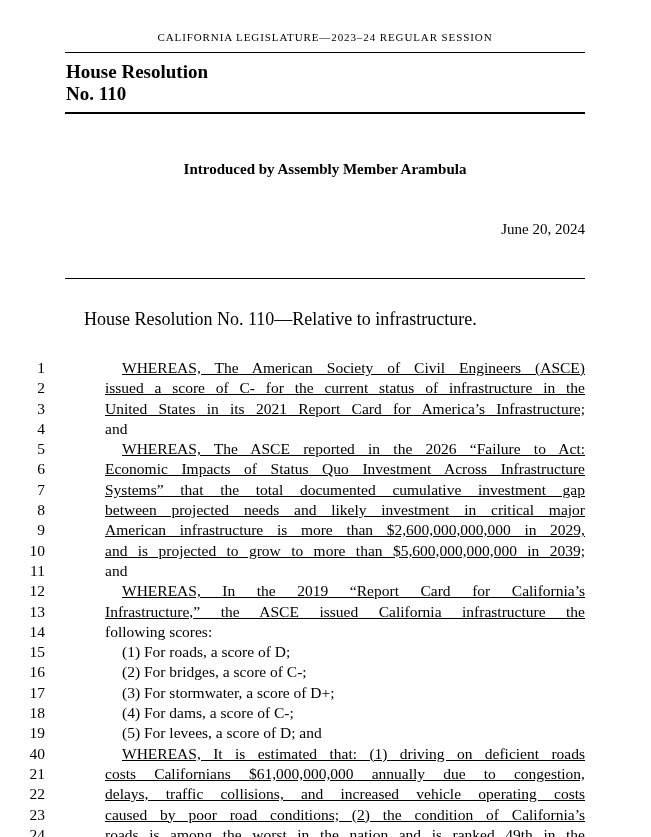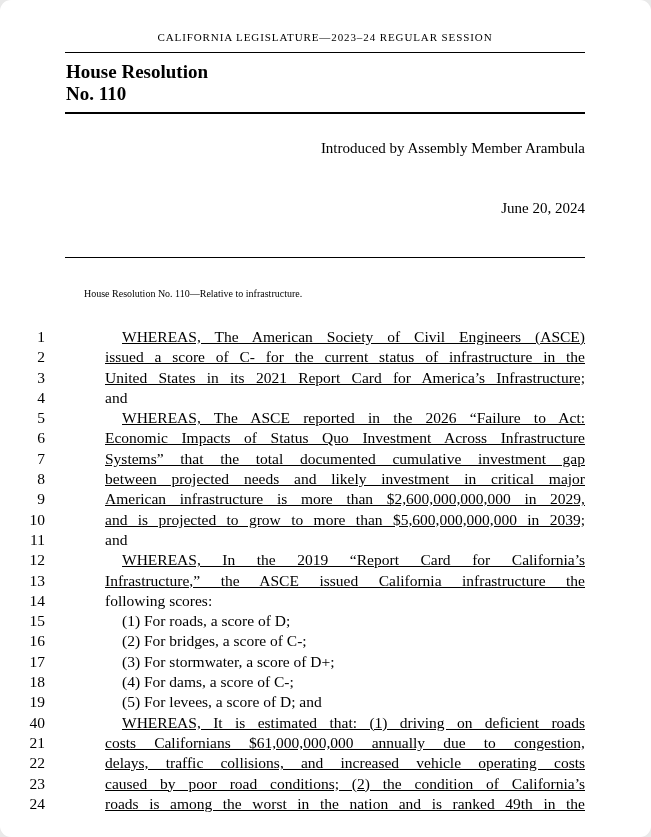--- a/index.html
+++ b/index.html
@@ -8,21 +8,20 @@
     font-family: "Liberation Serif", "DejaVu Serif", serif;
     color: #000;
   }
   .page {
     width: 651px;
     height: 837px;
     background: #ffffff;
     overflow: hidden;
     position: relative;
     margin: 0 auto;
-    border-radius: 11px;
   }
   .masthead { margin: 0 66px 0 65px; }
   .session-line {
     padding-top: 31px;
     text-align: center;
     font-size: 11px;
     letter-spacing: 0.9px;
     white-space: nowrap;
   }
   .rule { border: none; border-top: 1px solid #000; }
@@ -31,35 +30,35 @@
   .doc-header-row {
     display: flex;
     justify-content: space-between;
     align-items: baseline;
     padding: 8px 1px 7px 1px;
     font-weight: bold;
     font-size: 19px;
     flex-direction: column;
   }
   .introduced {
-    margin-top: 26px;
-    text-align: right;
-    font-weight: normal;
+    margin-top: 47px;
+    text-align: center;
+    font-weight: bold;
     font-size: 15px;
   }
   .date {
     margin-top: 43px;
     text-align: right;
     font-size: 15px;
   }
   .rule-3 { margin-top: 40px; }
   .title-line {
     margin: 30px 66px 0 65px;
     text-indent: 19px;
-    font-size: 10px;
+    font-size: 18px;
   }
   .body-lines { margin: 28px 66px 0 0; }
   .line {
     position: relative;
     padding-left: 105px;
     font-size: 15.5px;
     line-height: 20.3px;
   }
   .line-num {
     position: absolute;

